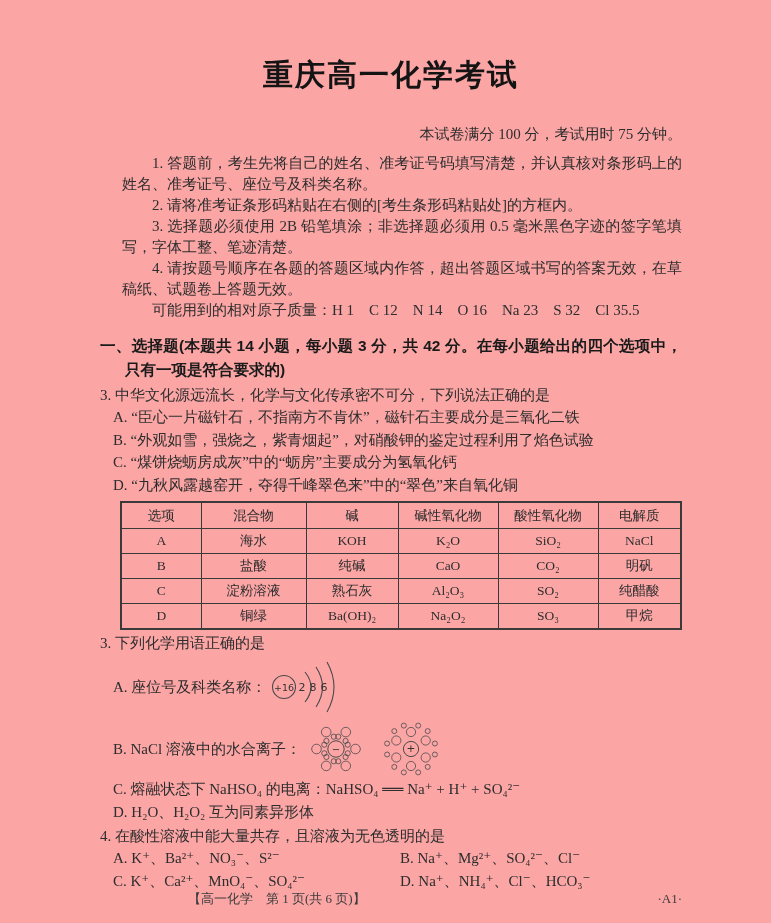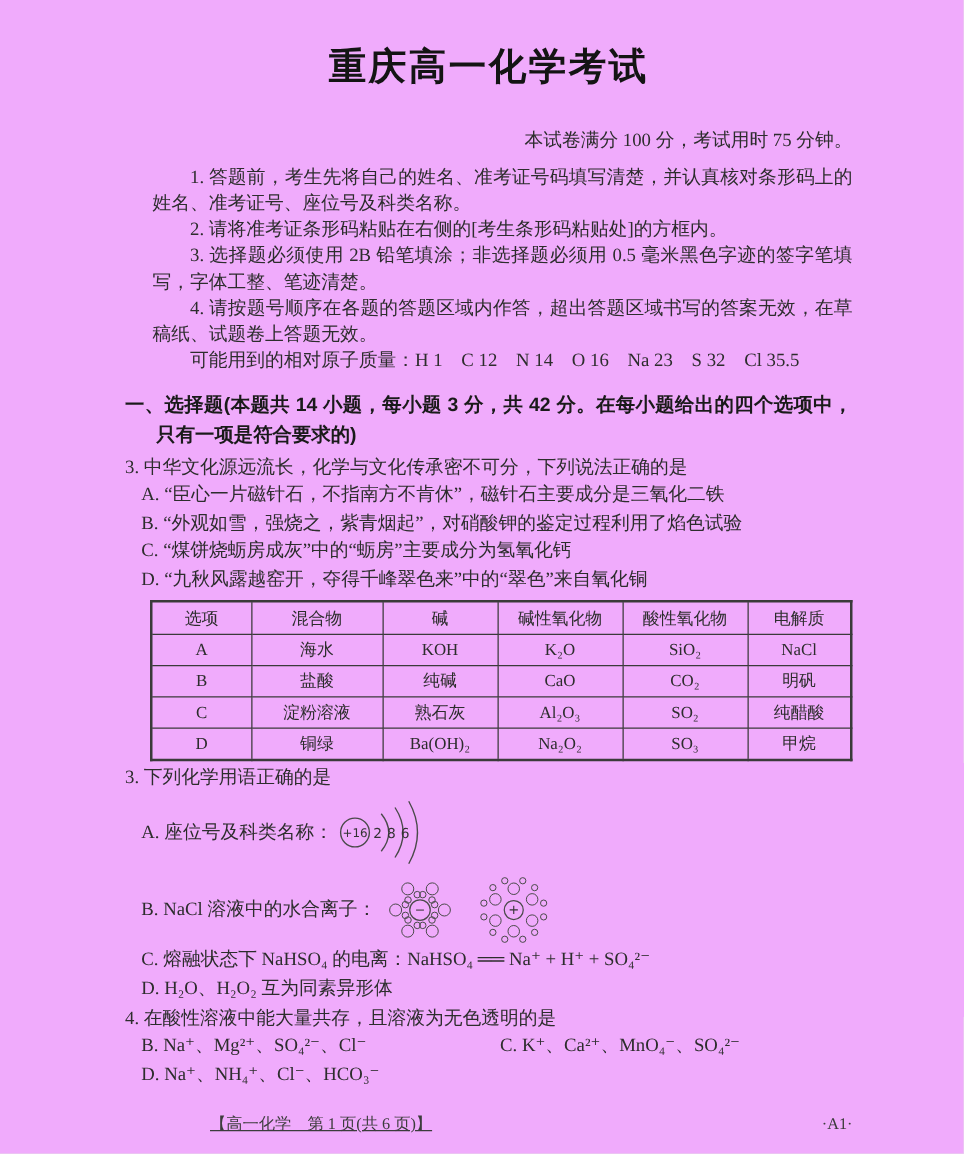--- a/index.html
+++ b/index.html
@@ -1,22 +1,22 @@
 <!DOCTYPE html>
 <html><head>
 <meta charset="utf-8">
 <style>
   html,body{margin:0;padding:0;background:#e8e8e8;}
   .page{
     position:relative;
     width:771px;height:923px;
     margin:0 auto;
-    background:#f0abfc;
+    background:#fca5a5;
     box-sizing:border-box;
-    padding:35px 89px 0 100px;
+    padding:56px 89px 0 100px;
     font-family:"Liberation Serif","DejaVu Serif",serif;
     color:#2d2d2d;
     font-size:15px;
     line-height:21px;
     overflow:hidden;
   }
   .title{
     margin:0 0 30px 0;
     text-align:center;
     font-family:"Liberation Sans","DejaVu Sans",sans-serif;
@@ -68,21 +68,21 @@
   .diagram text{fill:#333;font-family:"DejaVu Sans",sans-serif;}
   .diagram circle,.diagram path{stroke:#4a4a4a;fill:none;}
   .water-o{fill:#adadad;stroke:#5a5a5a;stroke-width:0.8;}
   .water-h{fill:#ffffff;stroke:#5a5a5a;stroke-width:0.8;}
   .footer{
     position:absolute;
     left:100px;right:89px;bottom:14px;
     font-size:13px;color:#3c3c3c;
     display:flex;justify-content:space-between;
   }
-  .footer .f-left{margin-left:68px;text-decoration:underline;}
+  .footer .f-left{margin-left:88px;}
 </style>
 </head>
 <body>
 
 <div class="page">
 
   <h1 class="title">重庆高一化学考试</h1>
 
   <p class="subtitle">本试卷满分 100 分，考试用时 75 分钟。</p>
 
@@ -232,20 +232,21 @@
       </div>
 
       <div class="opt">C. 熔融状态下 NaHSO₄ 的电离：NaHSO₄ ══ Na⁺ + H⁺ + SO₄²⁻</div>
       <div class="opt">D. H₂O、H₂O₂ 互为同素异形体</div>
     </div>
   </div>
 
   <div class="q-block">
     <div class="stem">4. 在酸性溶液中能大量共存，且溶液为无色透明的是</div>
     <div class="q4-grid">
+      <div class="opt">A. K⁺、Ba²⁺、NO₃⁻、S²⁻</div>
       <div class="opt">B. Na⁺、Mg²⁺、SO₄²⁻、Cl⁻</div>
       <div class="opt">C. K⁺、Ca²⁺、MnO₄⁻、SO₄²⁻</div>
       <div class="opt">D. Na⁺、NH₄⁺、Cl⁻、HCO₃⁻</div>
     </div>
   </div>
 
   <div class="footer">
     <span class="f-left">【高一化学　第 1 页(共 6 页)】</span>
     <span>·A1·</span>
   </div>

